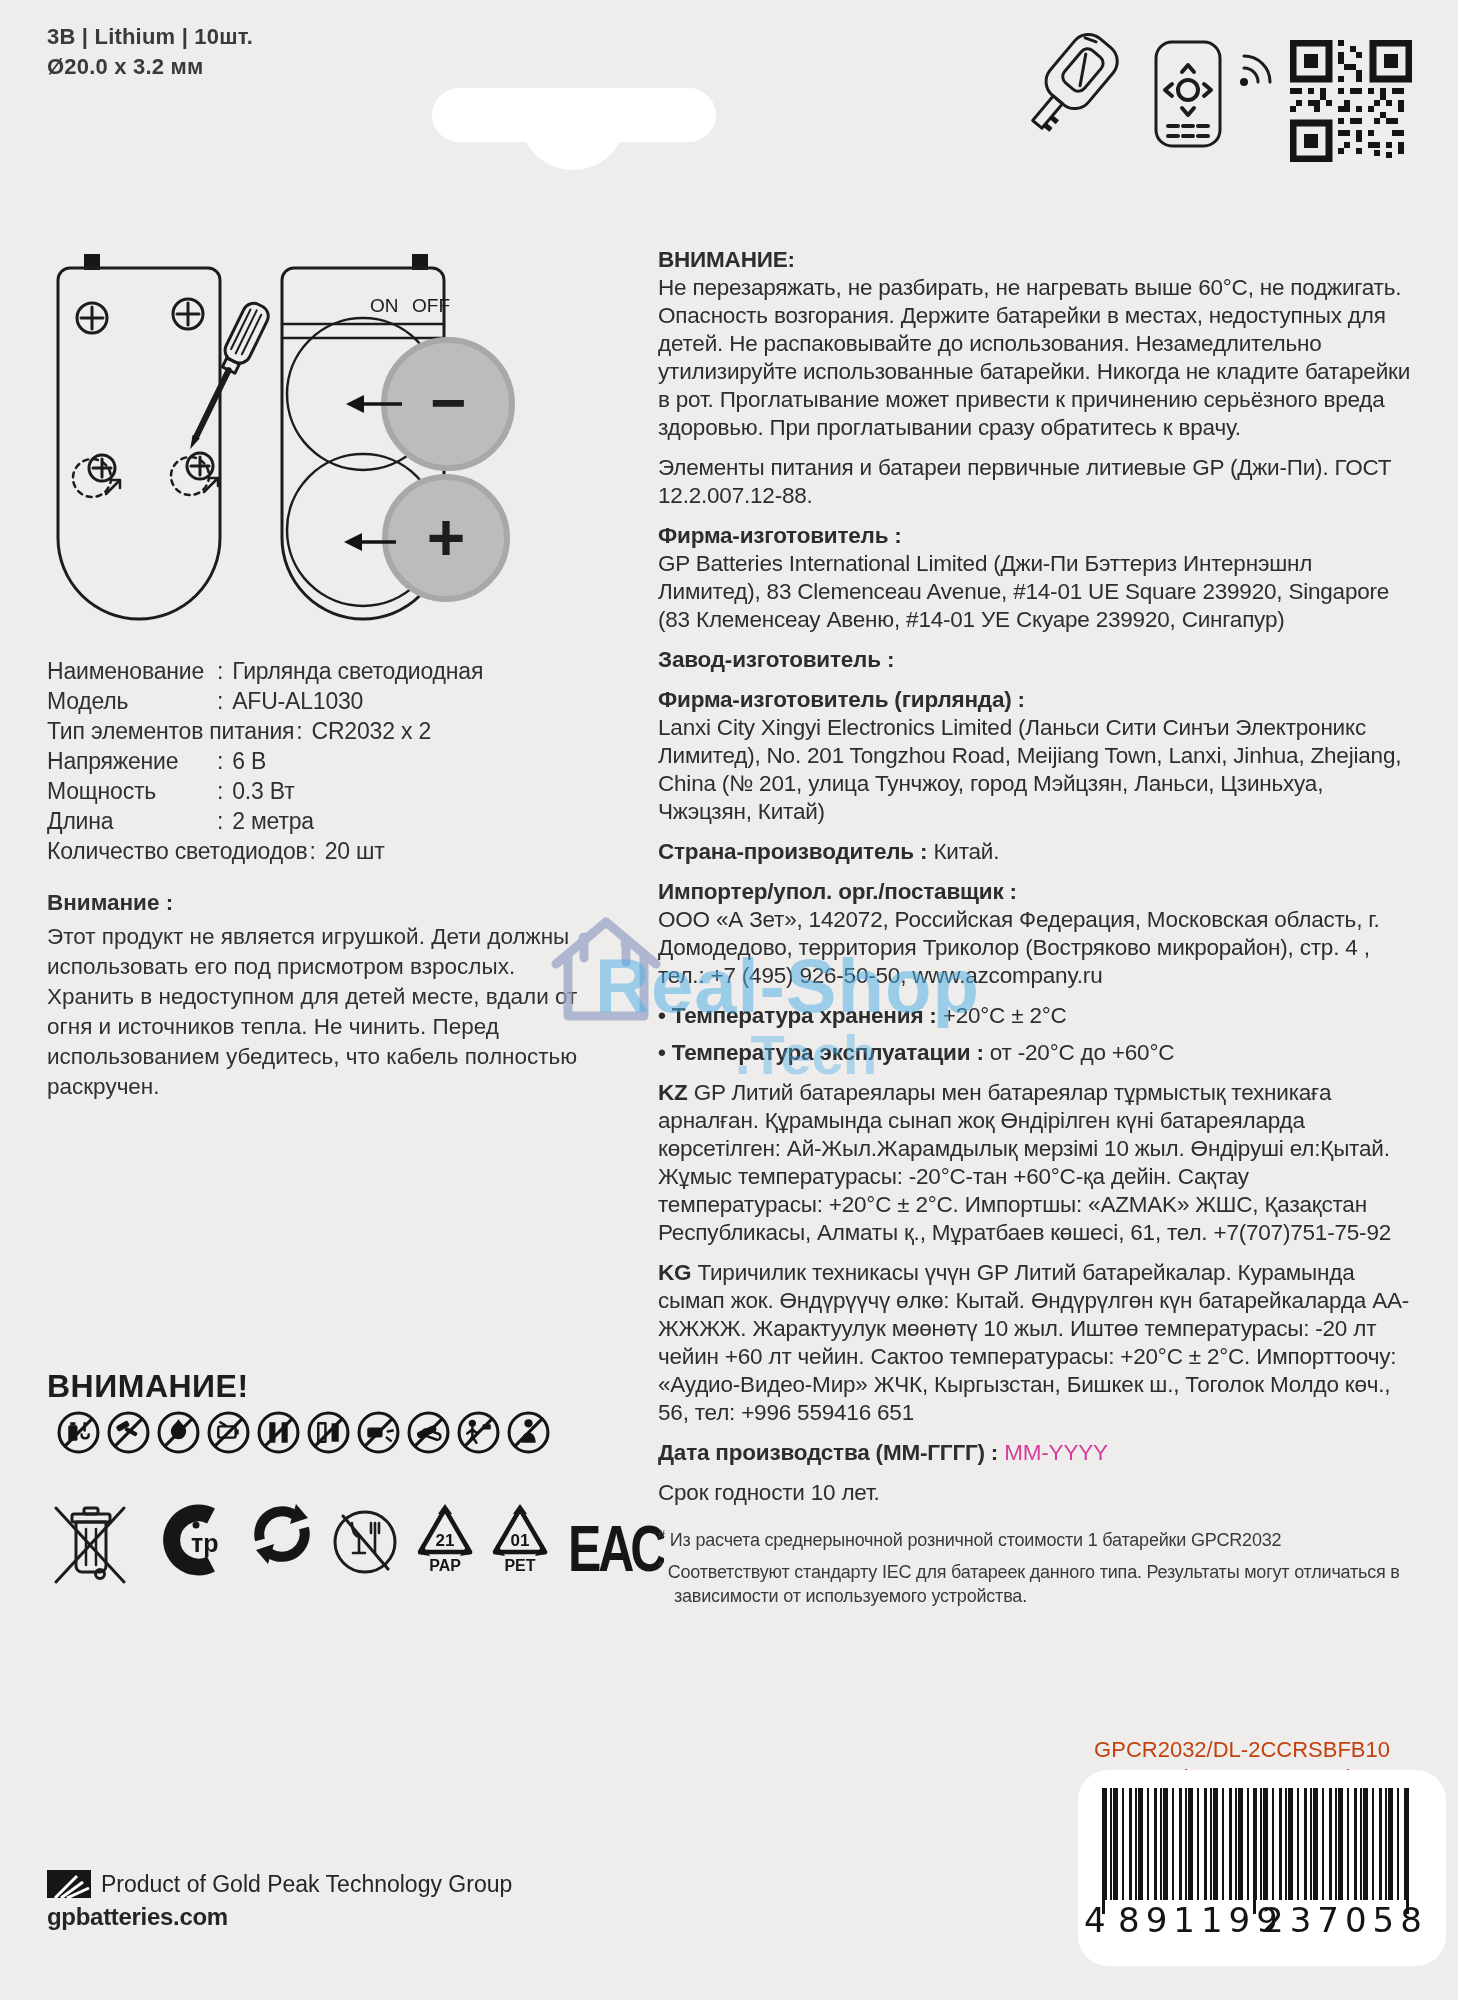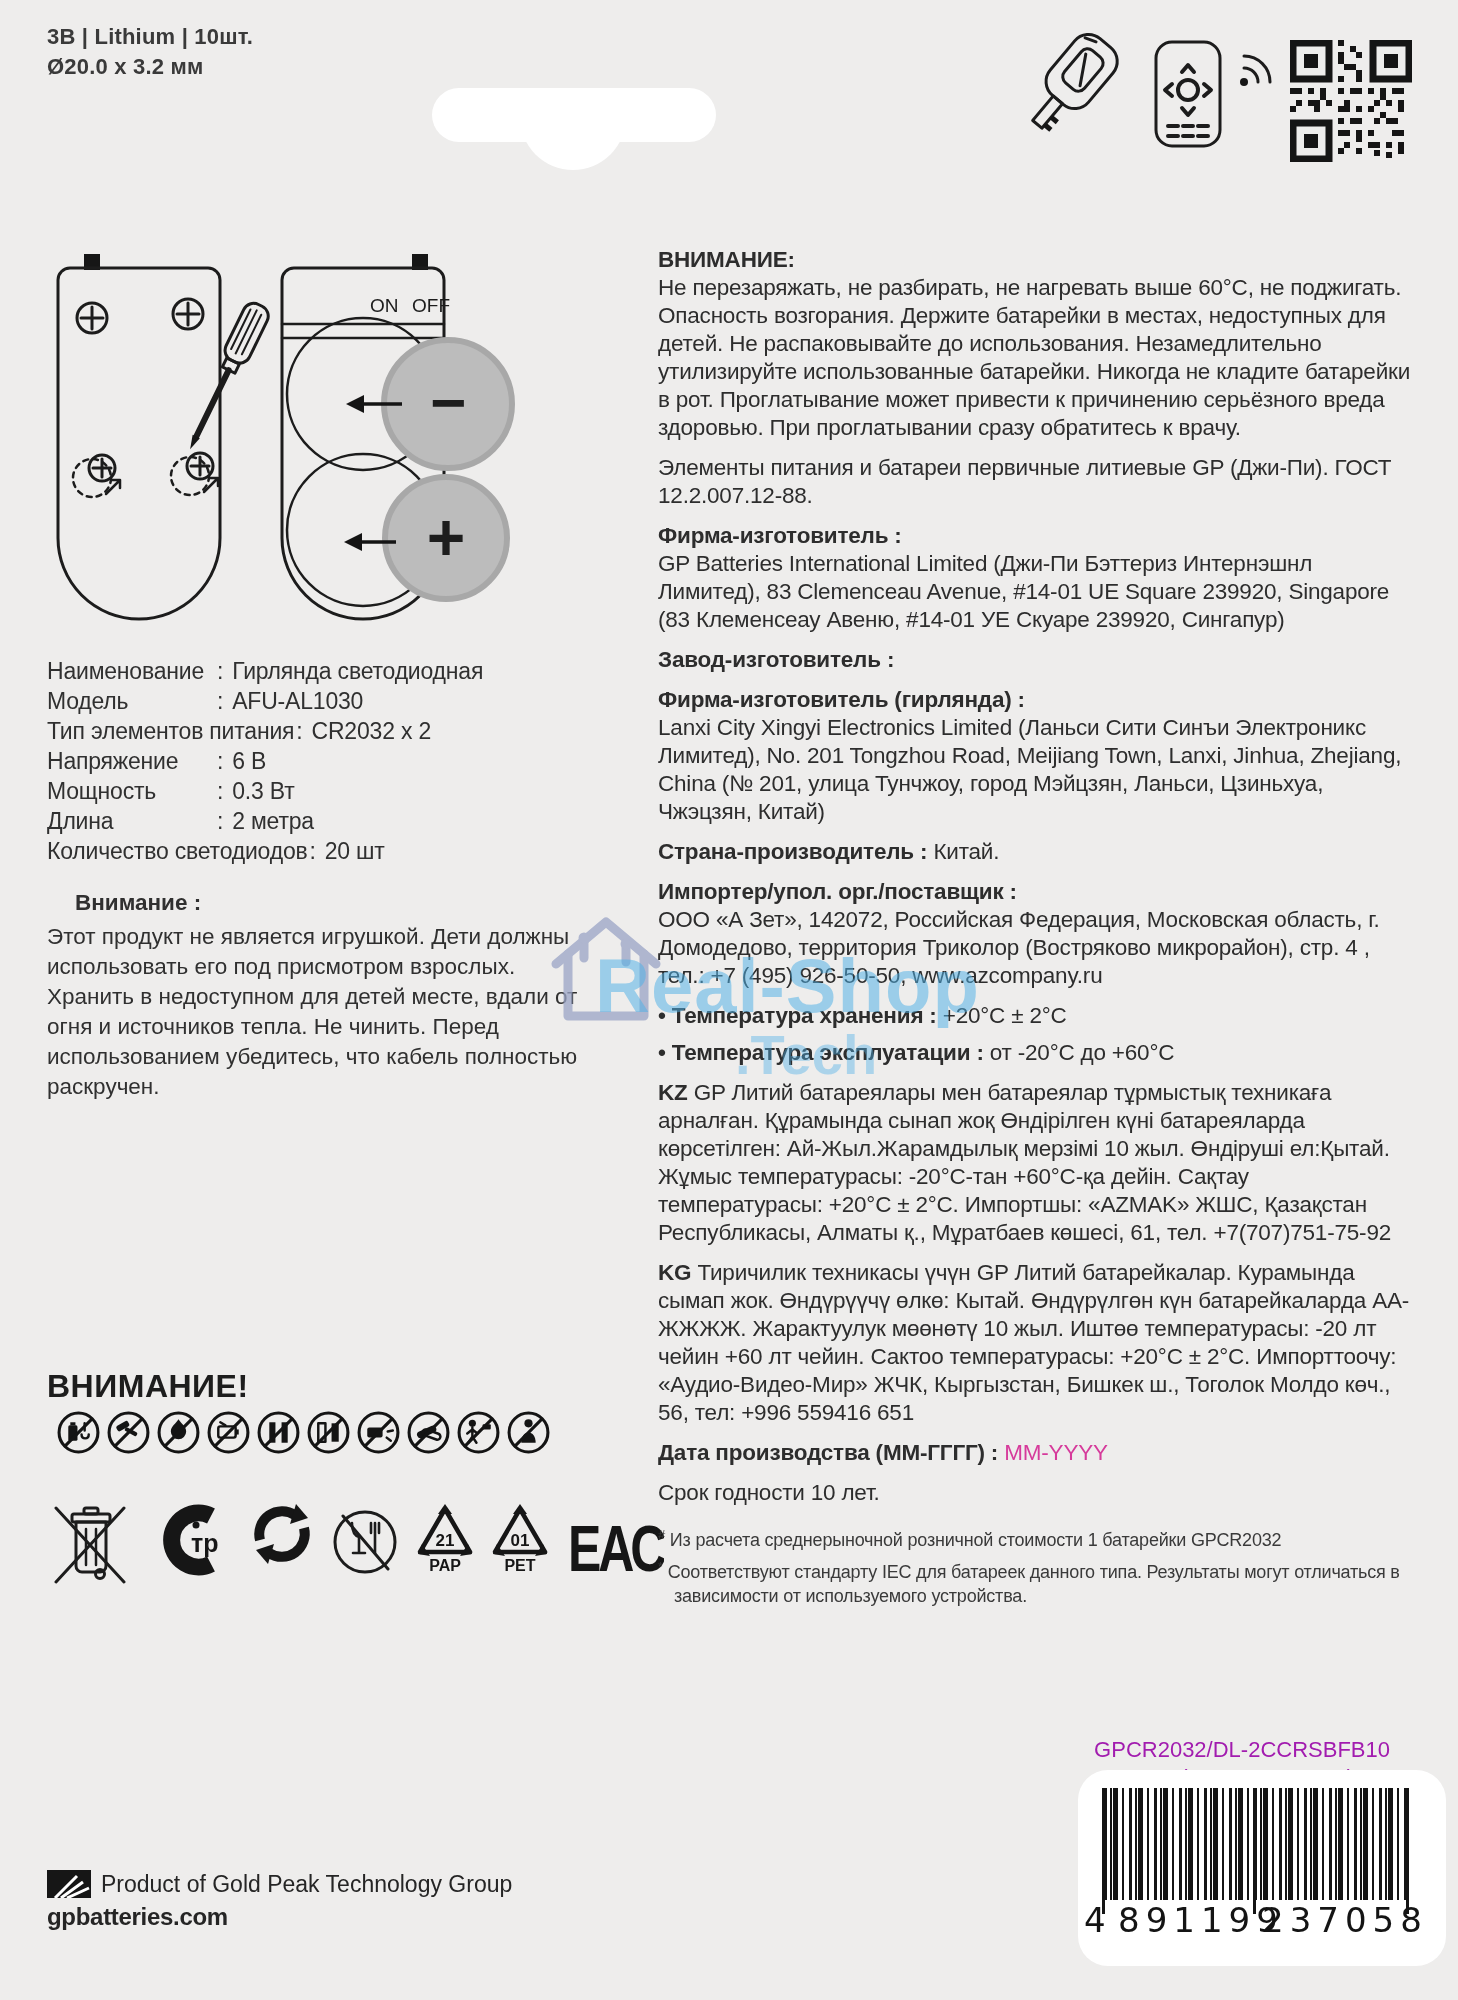--- a/index.html
+++ b/index.html
@@ -20,21 +20,21 @@
   .fill{fill:#161616;stroke:none;}
 
   
   .specs{left:47px;top:656px;width:520px;font-size:23px;line-height:30px;letter-spacing:-.2px;color:#303030;}
   .spec-row{display:flex;align-items:center;}
   .spec-label{min-width:168px;}
   .spec-colon{margin:0 9px 0 2px;}
 
   
   .lwarn{left:47px;top:888px;width:552px;font-size:22.5px;line-height:30px;color:#303030;}
-  .lwarn .t{font-weight:bold;margin-bottom:4px;margin-left:28px;}
+  .lwarn .t{font-weight:bold;margin-bottom:4px;}
 
   
   .attn{left:47px;top:1368px;font-size:32px;font-weight:800;letter-spacing:.5px;color:#1d1d1d;}
   .wrow{left:56px;top:1410px;display:flex;gap:5px;}
   .wicon{width:45px;height:45px;}
   .ring{fill:none;stroke:#141414;stroke-width:3;}
   .slash{stroke:#141414;stroke-width:3;stroke-linecap:round;}
   .g2{fill:none;stroke:#141414;stroke-width:2.4;stroke-linecap:round;stroke-linejoin:round;}
   .rrow{left:50px;top:1502px;display:flex;gap:17px;align-items:flex-start;}
 
@@ -48,21 +48,21 @@
   .rc p{margin:0;}
   .rc .sec{margin-top:12px;}
   .rc-title{font-weight:bold;}
   .bullet::before{content:"• ";font-weight:bold;}
   .magenta{color:#d63a9b;margin-top:32px;}
   .footnotes{margin-top:16px;font-size:18px;line-height:24px;color:#3a3a3a;}
   .footnotes p{margin:0 0 3px 0;padding-left:16px;text-indent:-16px;}
   .footnotes sup{font-size:13px;}
 
   
-  .codes{left:880px;top:1736px;width:510px;text-align:right;font-size:22px;line-height:28px;color:#a21caf;}
+  .codes{left:880px;top:1736px;width:510px;text-align:right;font-size:22px;line-height:28px;color:#c2410c;}
   .codes .l2{margin-right:36px;}
   .label{left:1078px;top:1770px;width:368px;height:196px;background:#ffffff;border-radius:30px;}
   .bars{position:absolute;left:26px;top:18px;width:302px;height:112px;
         background:repeating-linear-gradient(90deg,#141414 0 3px,#fff 3px 6px,#141414 6px 8px,#fff 8px 9px,#141414 9px 14px,#fff 14px 18px,#141414 18px 20px,#fff 20px 25px);}
   .guard{position:absolute;top:18px;width:3px;height:126px;background:#141414;}
   .bdigits{position:absolute;top:130px;left:0;width:100%;font-size:34px;color:#141414;font-family:"DejaVu Sans",sans-serif;}
   .bdigits span{position:absolute;top:0;}
   .bd1{left:6px;}
   .bd2{left:40px;width:132px;text-align:center;letter-spacing:6px;}
   .bd3{left:184px;width:138px;text-align:right;letter-spacing:6px;}

